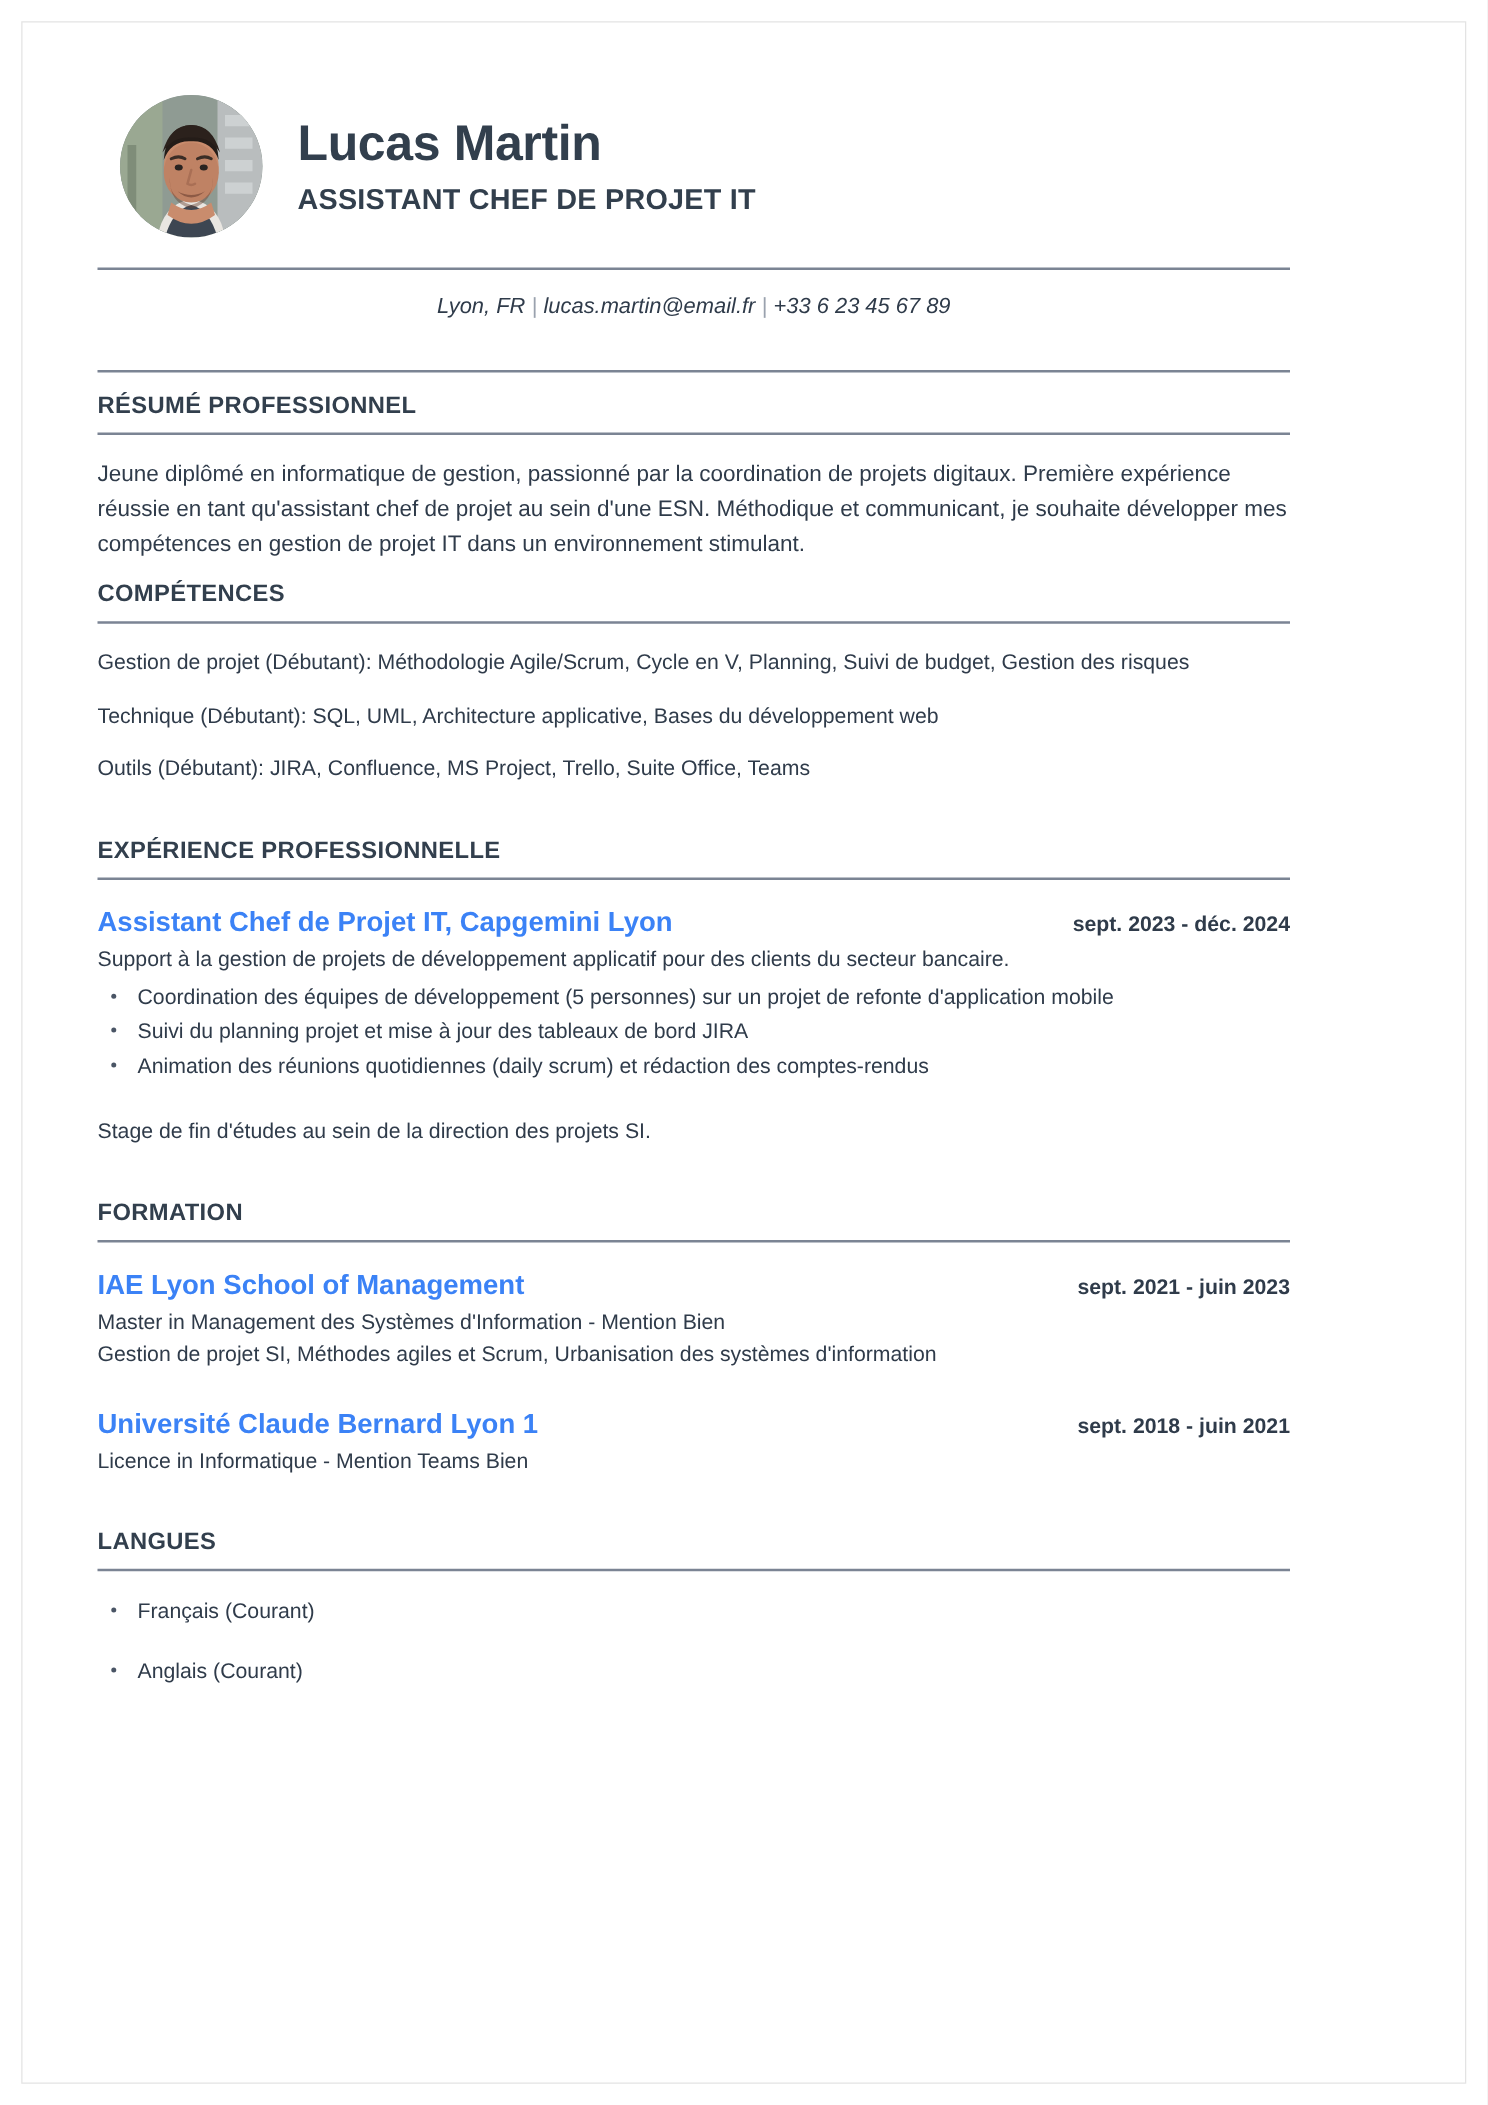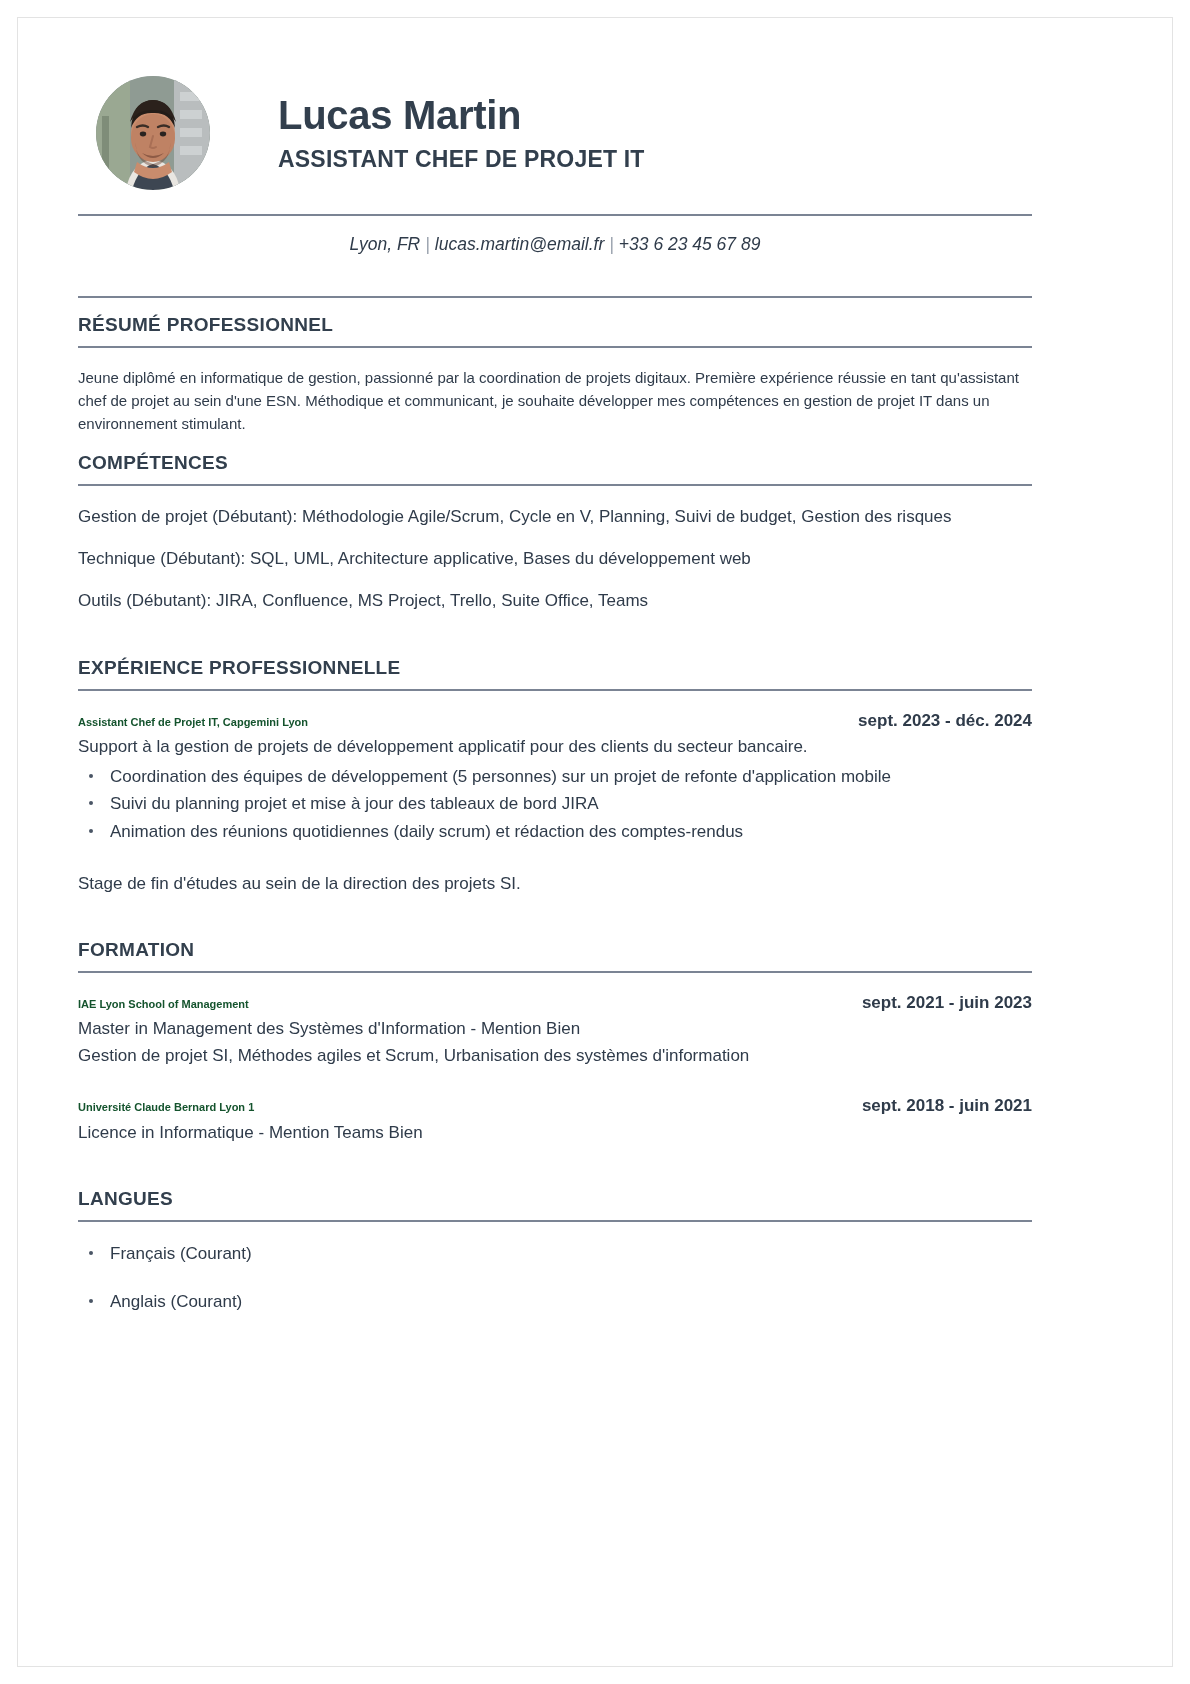--- a/index.html
+++ b/index.html
@@ -45,21 +45,21 @@
   .avatar {
     width: 114px;
     height: 114px;
     border-radius: 50%;
     overflow: hidden;
     flex: 0 0 auto;
     position: relative;
     background: #9aa4a0;
   }
   .avatar svg { display: block; width: 114px; height: 114px; }
-  .headtext { flex: 1 1 auto; min-width: 0; margin-left: 40px; }
+  .headtext { flex: 1 1 auto; min-width: 0; }
   .name {
     font-size: 40px;
     font-weight: bold;
     color: #323f4d;
     letter-spacing: -0.3px;
     line-height: 1.1;
     margin: 0 0 10px 0;
   }
   .role {
     font-size: 23px;
@@ -99,21 +99,21 @@
     letter-spacing: 0.3px;
     margin: 0 0 10px 0;
   }
   .section-rule {
     height: 0;
     border-top: 2px solid #7b8494;
     margin-bottom: 18px;
   }
 
   .para {
-    font-size: 15px;
+    font-size: 18px;
     line-height: 1.55;
     color: #2f3b4a;
     margin: 0;
   }
 
   .skill-line {
     font-size: 17px;
     line-height: 1.55;
     color: #2f3b4a;
     margin: 0 0 16px 0;
@@ -123,23 +123,23 @@
   
   .entry { margin-bottom: 26px; }
   .entry:last-child { margin-bottom: 0; }
   .entry-head {
     display: flex;
     align-items: baseline;
     justify-content: space-between;
     gap: 20px;
   }
   .entry-title {
-    font-size: 11px;
-    font-weight: bold;
-    color: #14532d;
+    font-size: 22px;
+    font-weight: bold;
+    color: #3b82f6;
     line-height: 1.45;
   }
   .entry-date {
     font-size: 17px;
     font-weight: bold;
     color: #2f3b4a;
     white-space: nowrap;
     line-height: 1.45;
   }
   .entry-sub {

